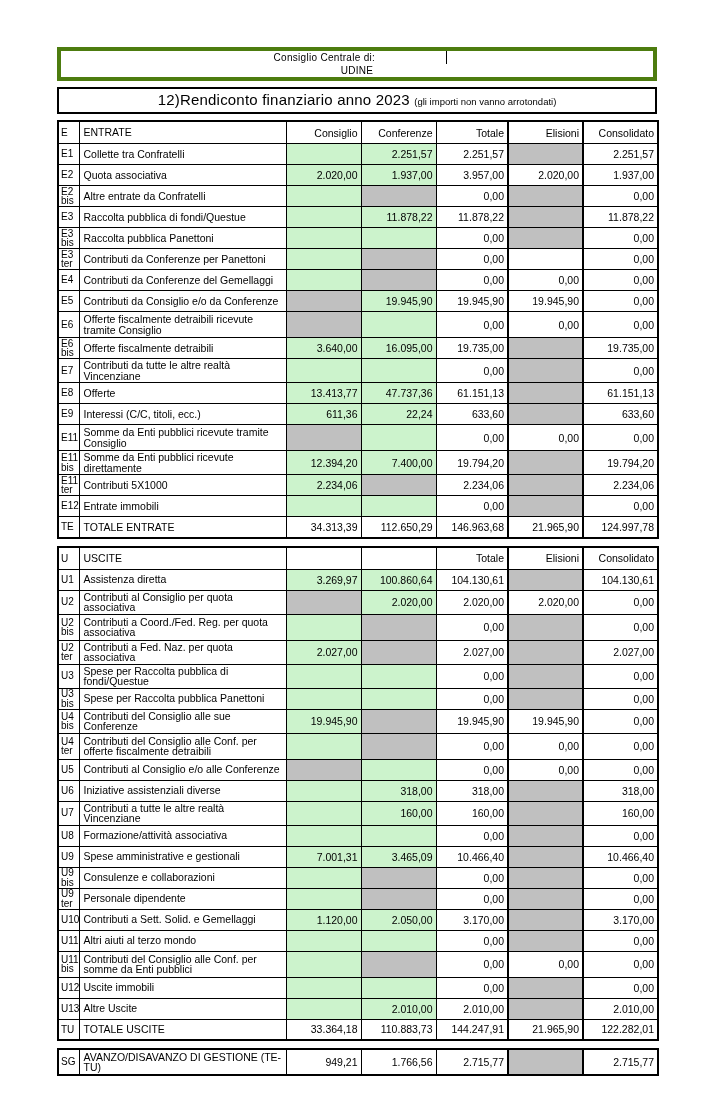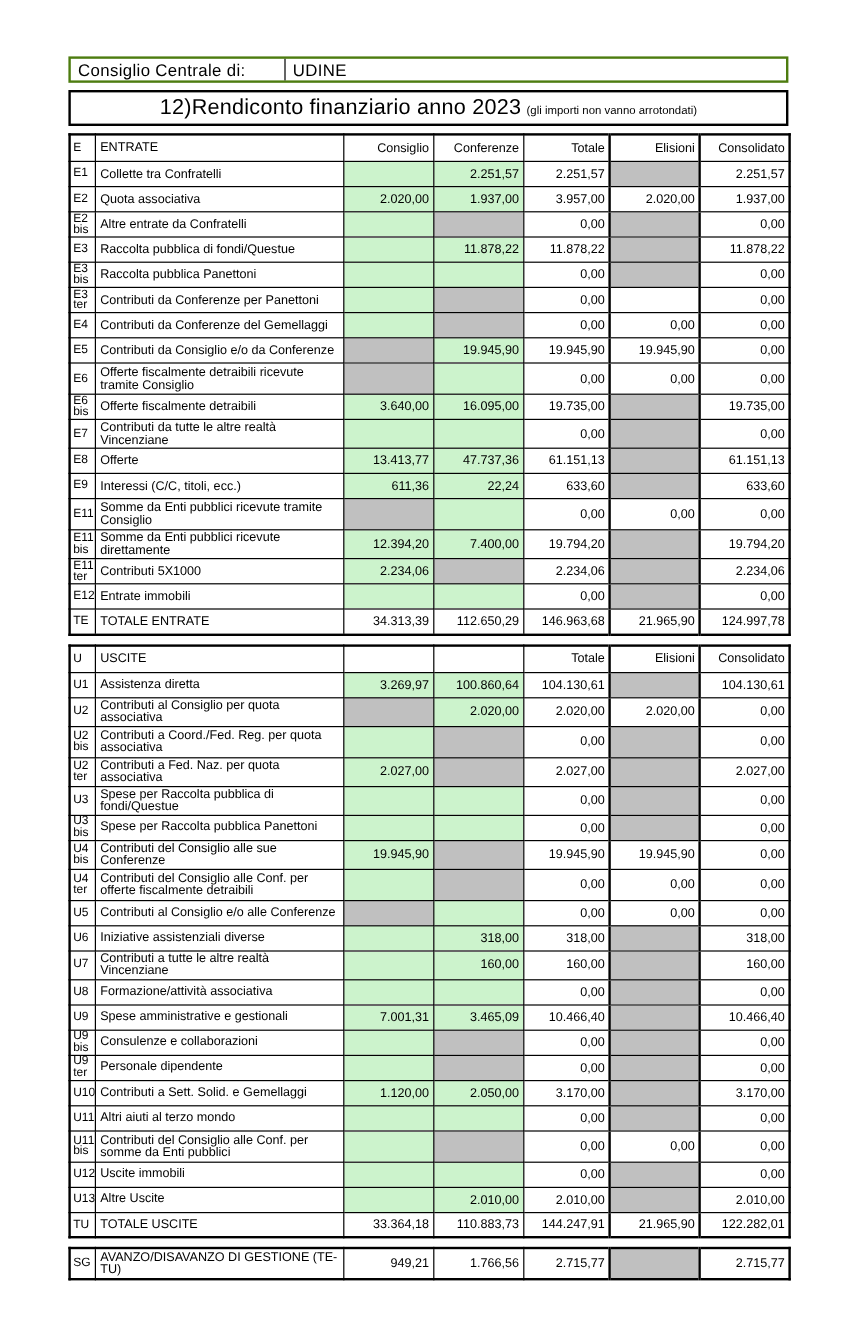--- a/index.html
+++ b/index.html
@@ -1,25 +1,25 @@
 <!DOCTYPE html>
 <html><head>
 <meta charset="utf-8">
 <style>
   html,body{margin:0;padding:0;}
   body{
     width:714px;height:1120px;position:relative;background:#ffffff;color:#000;
     font-family:"Liberation Sans", sans-serif;
   }
   .sheet{position:absolute;left:57px;top:47px;width:600px;}
-  .infobox{display:flex;border:2px solid #4d7c0f;margin-bottom:6px;font-size:14px;align-items:center;}
+  .infobox{display:flex;border:4px solid #4d7c0f;margin-bottom:6px;font-size:10px;align-items:center;flex-direction:column;}
   .infobox .lbl{width:166px;border-right:1px solid #000;padding:1px 6px;letter-spacing:.3px;}
   .infobox .val{flex:1;padding:1px 6px;letter-spacing:.3px;}
   .titlebox{border:2px solid #000;text-align:center;padding:2px 0 3px 0;margin-bottom:6px;}
-  .titlebox .main{font-size:18px;letter-spacing:.2px;}
+  .titlebox .main{font-size:15px;letter-spacing:.2px;}
   .titlebox .note{font-size:9.5px;}
   table{border-collapse:collapse;table-layout:fixed;width:600px;margin-bottom:7px;border:2px solid #000;}
   td,th{border:1px solid #000;overflow:hidden;padding:1px 3px;font-weight:normal;vertical-align:middle;}
   thead th{font-size:10.5px;height:19px;text-align:left;border-bottom:1.5px solid #000;}
   thead th.c-code{text-align:left;}
   table[data-table="uscite"] thead th.c-desc{text-align:left;padding-left:4px;margin-top:23px;}
   tbody tr{height:21px;}
   tbody tr.tall{height:26px;}
   .c-code{font-size:10px;padding:0 2px;}
   .cl{display:block;line-height:9.5px;}

